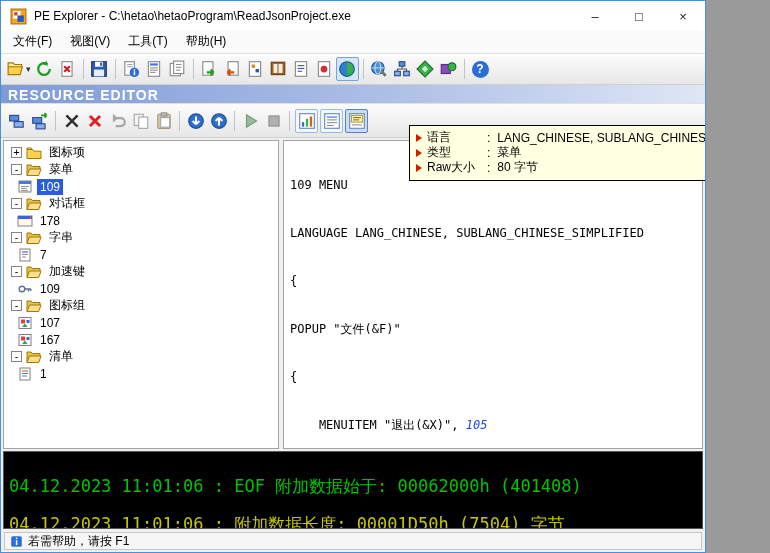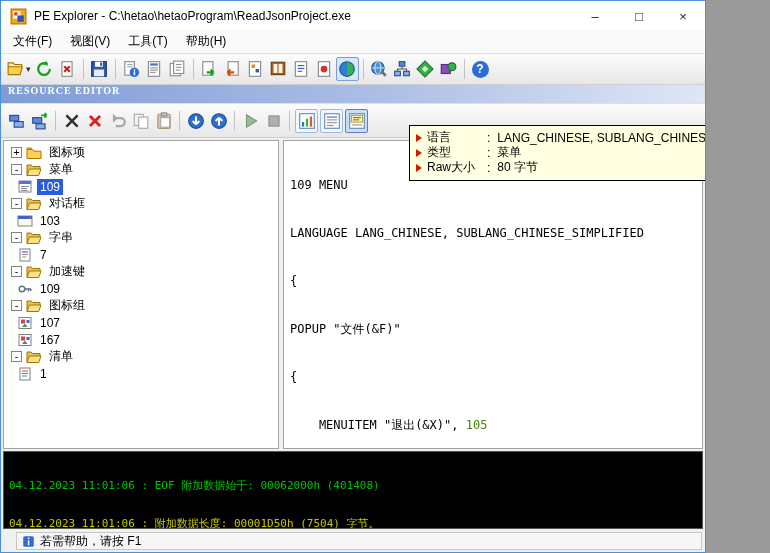--- a/index.html
+++ b/index.html
@@ -24,54 +24,54 @@
              border-bottom:1px solid #cfcfcf; display:flex; align-items:center; padding:0 4px; flex:0 0 auto; }
   .tbtn { height:24px; min-width:23px; padding:0 1px; display:flex; align-items:center; justify-content:center;
           border:1px solid transparent; border-radius:2px; }
   .tbtn.pressed { border:1px solid #7da2ce; background:#d6e6fb; }
   .tbtn.framed { border:1px solid #9db9e3; background:#f2f7ff; margin:0 1px; }
   .tbtn.framed.pressed { border:1px solid #5a80c0; background:#c9ddf6; }
   .tsep { width:1px; height:20px; background:#c2c2c2; margin:0 4px; flex:0 0 auto; }
   .dd { font-size:9px; color:#333; margin-left:1px; }
   
   .re-header { height:18px; background:linear-gradient(90deg,#7f9bd6 0%,#aebfe6 55%,#dfe6f6 100%);
-               color:#fff; font-weight:bold; font-size:10px; letter-spacing:1px;
-               display:flex; align-items:flex-start; padding-left:7px; flex:0 0 auto;font-family:Liberation Serif, serif; }
+               color:#fff; font-weight:bold; font-size:14px; letter-spacing:1px;
+               display:flex; align-items:flex-end; padding-left:7px; flex:0 0 auto; }
   .res-toolbar { height:35px; }
   
   .main { flex:1 1 auto; min-height:0; display:flex; padding:2px 2px 1px 2px; }
   .tree-panel { width:276px; flex:0 0 auto; background:#fff; border:1px solid #a3a3a3; padding-top:3px; overflow:hidden; }
   .splitter { width:4px; flex:0 0 auto; }
   .code-panel { flex:1 1 auto; min-width:0; background:#fff; border:1px solid #a3a3a3; overflow:hidden;
                 font-family:"DejaVu Sans Mono","Liberation Mono",monospace; font-size:12px; line-height:16px;
                 padding:4px 6px; white-space:pre; }
-  .cline .num { color:#4d7c0f; }
+  .cline .num { color:#1d4ed8;font-style:italic; }
   
   .trow { height:17px; display:flex; align-items:center; }
   .exp { width:11px; height:11px; border:1px solid #848484; background:#fff; margin:0 4px 0 7px;
          display:flex; align-items:center; justify-content:center; font-size:10px; line-height:9px;
          font-family:"DejaVu Sans Mono",monospace; flex:0 0 auto; }
   .trow.child { padding-left:13px; }
   .ticon { width:16px; height:14px; margin-right:4px; flex:0 0 auto; display:flex; align-items:center; }
   .tlabel { padding:1px 3px; white-space:nowrap; }
   .tlabel.selected { background:#2a5ce0; color:#fff; }
   
   .tooltip { position:absolute; left:408px; top:124px; z-index:20; background:#ffffe1; border:1px solid #000;
              padding:4px 9px 5px 6px; white-space:nowrap; font-size:12px; }
   .tt-row { display:flex; align-items:center; height:15px; }
   .tt-arrow { width:0; height:0; border-left:6px solid #cc1f00; border-top:4px solid transparent;
               border-bottom:4px solid transparent; margin-right:5px; flex:0 0 auto; }
   .tt-label { width:60px; flex:0 0 auto; }
   .tt-colon { margin-right:7px; }
   
   .log { height:78px; flex:0 0 auto; margin:1px 2px; background:#000; border:1px solid #555;
-         padding:3px 5px; font-family:"DejaVu Sans Mono","Liberation Mono",monospace; font-size:11px;
+         padding:3px 5px; font-family:"DejaVu Sans Mono","Liberation Mono",monospace; font-size:17px;
          line-height:12.5px; overflow:hidden; white-space:pre; }
   
-  .statusbar { height:22px; flex:0 0 auto; display:flex; align-items:center; padding:2px 3px; background:#f0f0f0;margin-left:12px; }
+  .statusbar { height:22px; flex:0 0 auto; display:flex; align-items:center; padding:2px 3px; background:#f0f0f0; }
   .status-cell { flex:1; height:18px; border:1px solid #c6c6c6; background:#f6f6f6;
                  display:flex; align-items:center; padding:0 5px; }
   .status-icon { width:13px; height:13px; margin-right:5px; }
   svg { display:block; }
 </style>
 </head>
 <body>
 
 <div class="window">
 
@@ -398,21 +398,21 @@
         <span class="tlabel">对话框</span>
       </div>
       <div class="trow child">
         <span class="ticon">
             <svg viewBox="0 0 16 14" width="16" height="14">
               <rect x="1" y="2" width="14" height="10" fill="#fffbe8" stroke="#808080"></rect>
               <rect x="1" y="2" width="14" height="3" fill="#3a66c8"></rect>
               <rect x="12.4" y="2.6" width="1.9" height="1.9" fill="#e05050"></rect>
             </svg>
           </span>
-        <span class="tlabel">103</span>
+        <span class="tlabel">178</span>
       </div>
 
       <div class="trow">
         <span class="exp">-</span>
         <span class="ticon">
             <svg viewBox="0 0 16 14" width="16" height="14">
               <path d="M1 12.5V2h4l1.5 1.5H14v2.5" fill="#e8c050" stroke="#a07800"></path>
               <path d="M3.5 6H15l-2.3 6.5H1z" fill="#ffe08a" stroke="#a07800"></path>
             </svg>
           </span>

